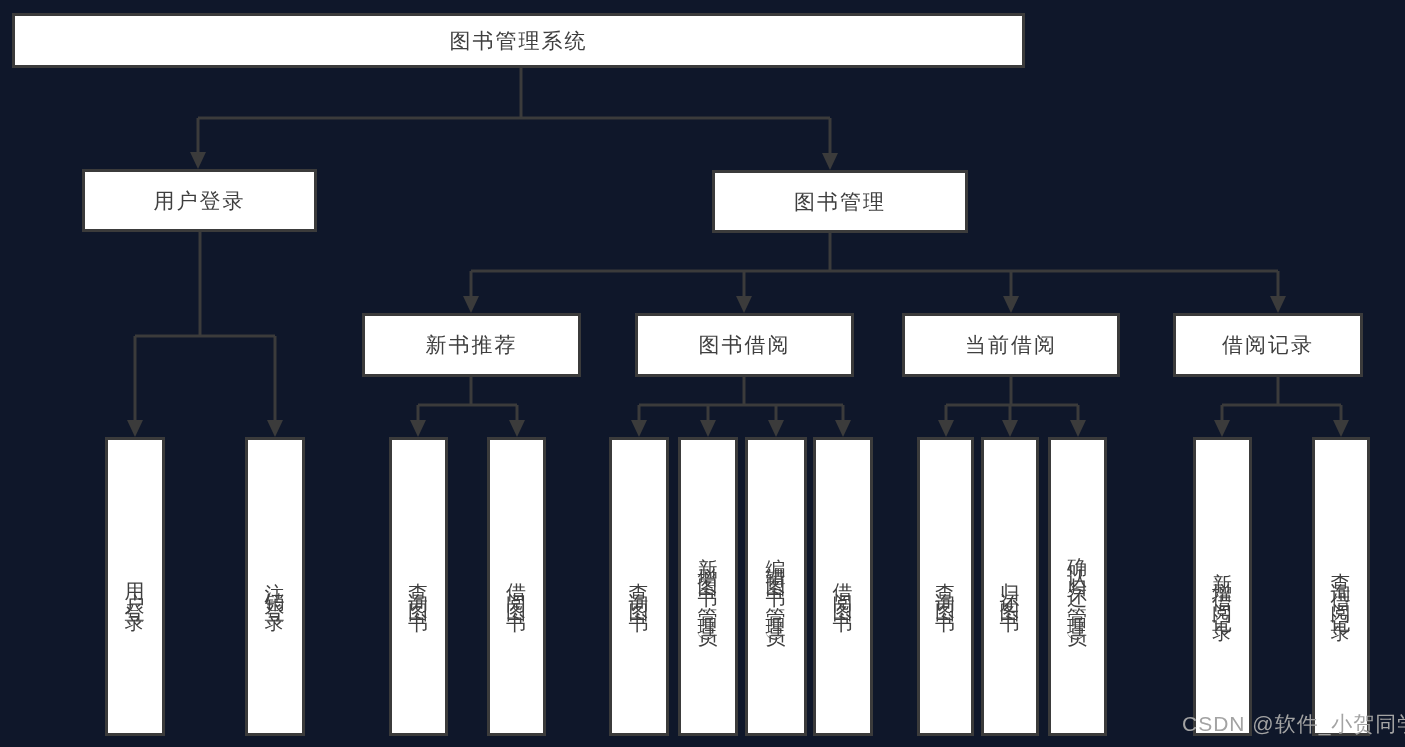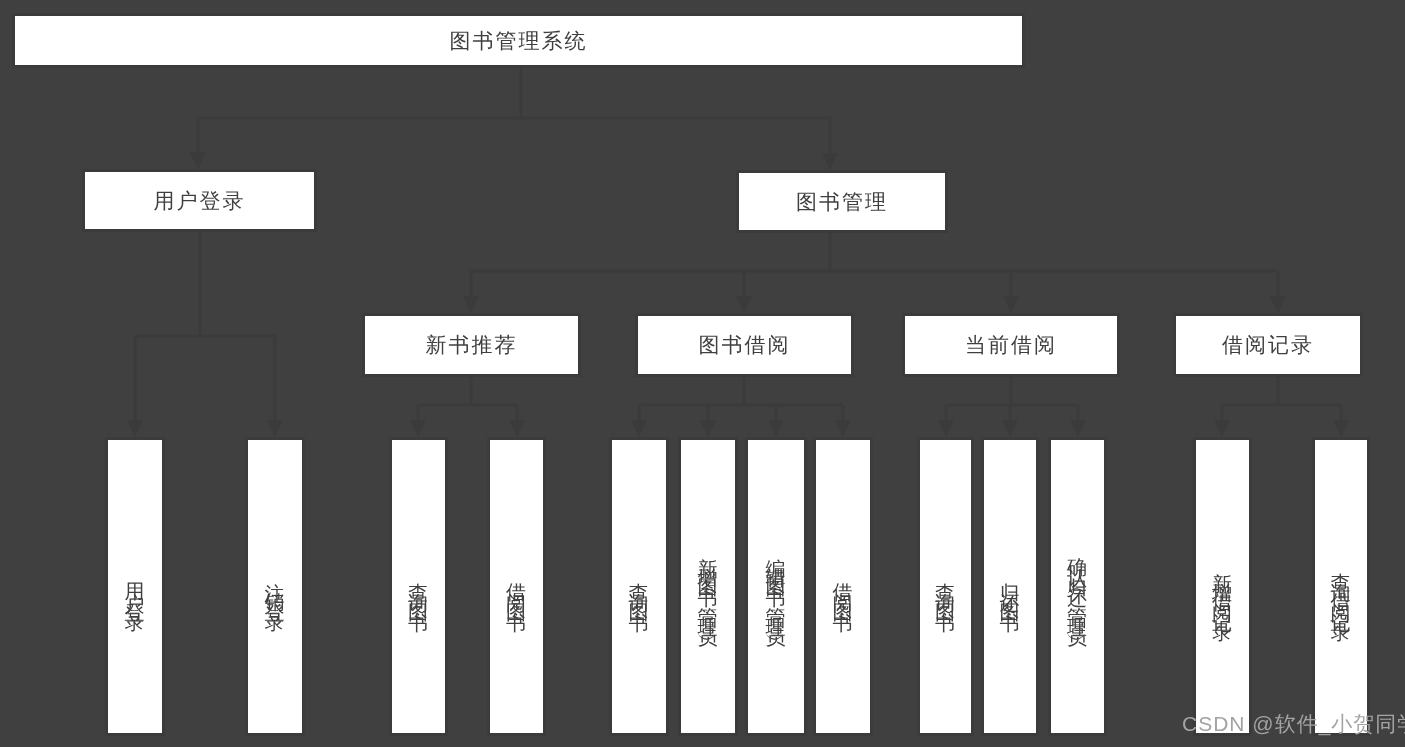--- a/index.html
+++ b/index.html
@@ -1,19 +1,19 @@
 <!DOCTYPE html>
 <html><head>
 <meta charset="utf-8">
 <style>
   html,body{margin:0;padding:0;background:#ffffff;}
   #stage{
     position:relative;
     width:1405px;height:747px;
-    background:#404040;
+    background:#0f172a;
     font-family:"Liberation Sans","DejaVu Sans",sans-serif;
     overflow:hidden;
   }
   #wires{position:absolute;left:0;top:0;width:1405px;height:747px;z-index:1;}
   .box{
     position:absolute;
     box-sizing:border-box;
     background:#ffffff;
     border:3px solid #3b3b3b;
     display:flex;align-items:center;justify-content:center;
@@ -88,21 +88,21 @@
     </g>
   </svg>
 
   <div class="box" style="left:12px;top:13px;width:1013px;height:55px;">
     <span class="lbl">图书管理系统</span>
   </div>
 
   <div class="box" style="left:82px;top:169px;width:235px;height:63px;">
     <span class="lbl">用户登录</span>
   </div>
-  <div class="box" style="left:712px;top:170px;width:212px;height:63px;margin-left:24px;">
+  <div class="box" style="left:712px;top:170px;width:256px;height:63px;">
     <span class="lbl">图书管理</span>
   </div>
 
   <div class="box" style="left:362px;top:313px;width:219px;height:64px;">
     <span class="lbl">新书推荐</span>
   </div>
   <div class="box" style="left:635px;top:313px;width:219px;height:64px;">
     <span class="lbl">图书借阅</span>
   </div>
   <div class="box" style="left:902px;top:313px;width:218px;height:64px;">

